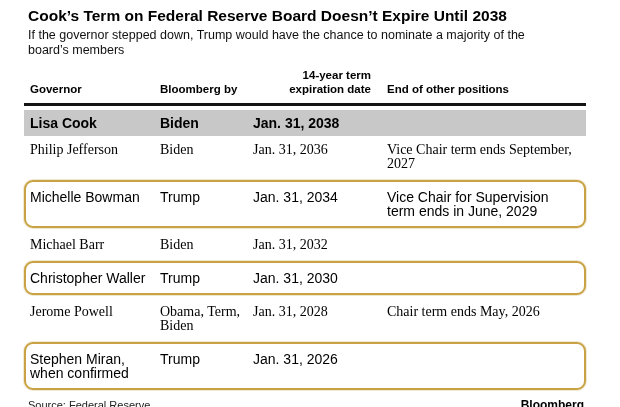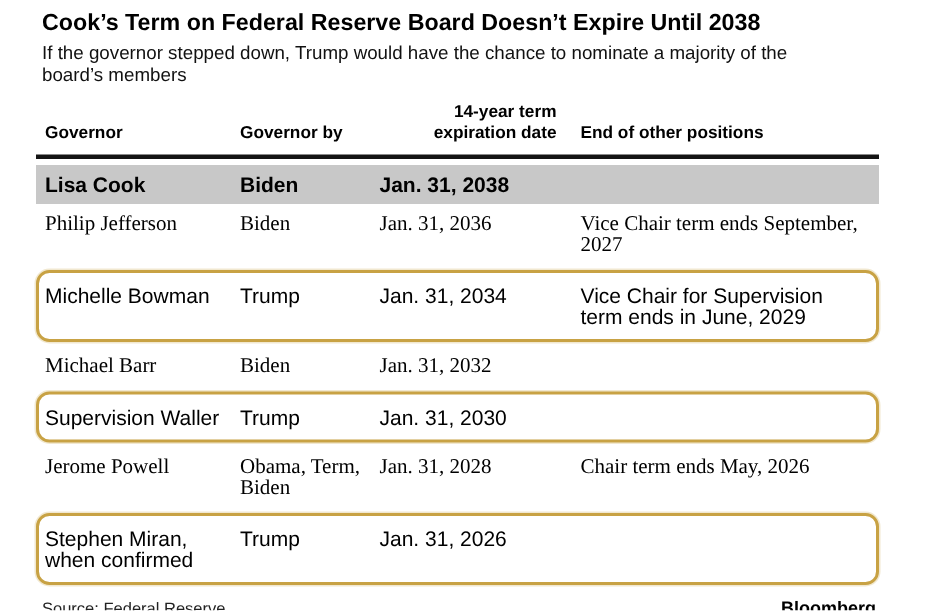--- a/index.html
+++ b/index.html
@@ -68,21 +68,21 @@
 <body>
 
 <div class="page">
 
   <h1 class="title">Cook’s Term on Federal Reserve Board Doesn’t Expire Until 2038</h1>
   <p class="subtitle">If the governor stepped down, Trump would have the chance to nominate a majority of the board’s members</p>
 
   <div class="table">
     <div class="hrow">
       <div class="hcell col1">Governor</div>
-      <div class="hcell col2">Governor by</div>
+      <div class="hcell col2">Bloomberg by</div>
       <div class="hcell col3">14-year term expiration date</div>
       <div class="hcell col4">End of other positions</div>
     </div>
     <div id="rows">
   <div class="row gray">
     <div class="cell col1">Lisa Cook</div>
     <div class="cell col2">Biden</div>
     <div class="cell col3">Jan. 31, 2038</div>
     <div class="cell col4"></div>
   </div>
@@ -102,21 +102,21 @@
   </div>
 
   <div class="row plain">
     <div class="cell col1">Michael Barr</div>
     <div class="cell col2">Biden</div>
     <div class="cell col3">Jan. 31, 2032</div>
     <div class="cell col4"></div>
   </div>
 
   <div class="row gold">
-    <div class="cell col1">Supervision Waller</div>
+    <div class="cell col1">Christopher Waller</div>
     <div class="cell col2">Trump</div>
     <div class="cell col3">Jan. 31, 2030</div>
     <div class="cell col4"></div>
   </div>
 
   <div class="row plain">
     <div class="cell col1">Jerome Powell</div>
     <div class="cell col2">Obama, Term, Biden</div>
     <div class="cell col3">Jan. 31, 2028</div>
     <div class="cell col4">Chair term ends May, 2026</div>

